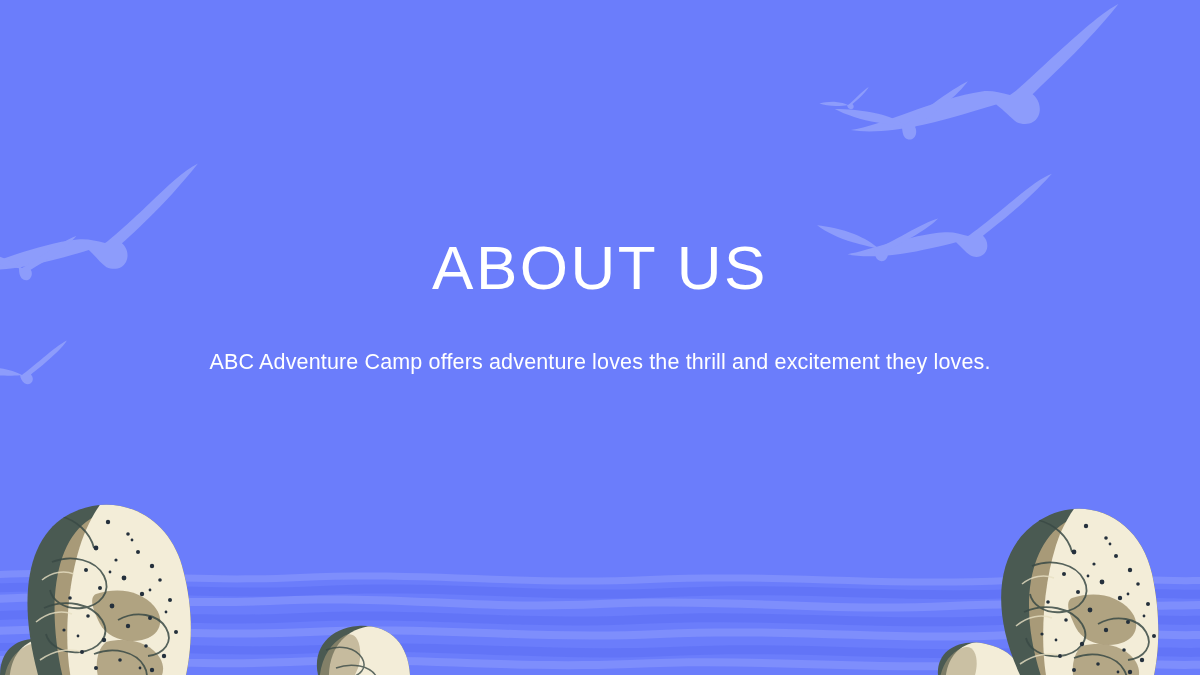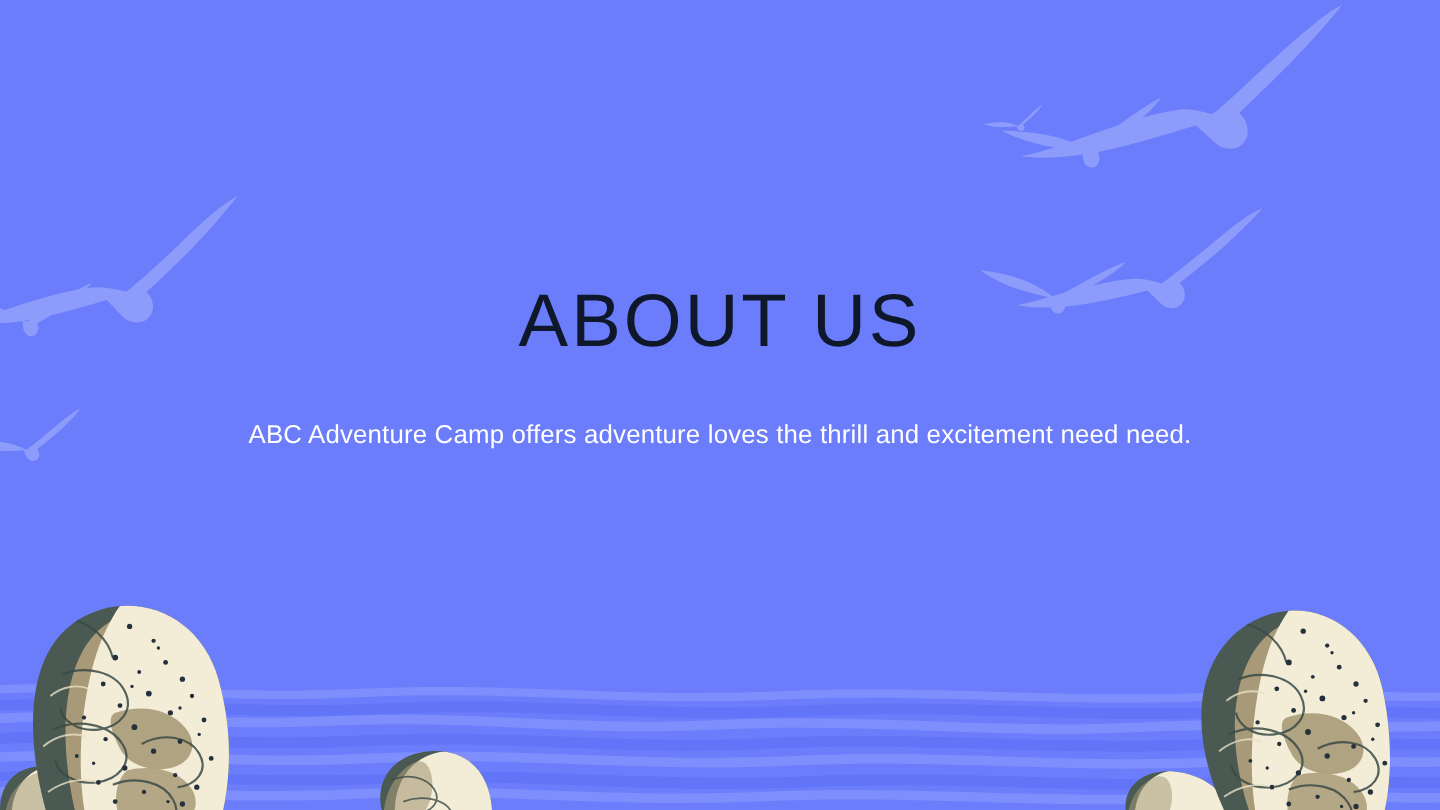--- a/index.html
+++ b/index.html
@@ -29,21 +29,21 @@
     width: 1200px;
     height: 675px;
     z-index: 5;
   }
   #slide-title {
     position: absolute;
     top: 193px;
     left: 0;
     width: 1200px;
     text-align: center;
-    color: #0f172a;
+    color: #ffffff;
     font-family: "Liberation Sans", sans-serif;
     font-size: 62px;
     font-weight: 300;
     letter-spacing: 2.5px;
     line-height: 1.05;
     white-space: nowrap;
   }
   #slide-subtitle {
     position: absolute;
     top: 327px;
@@ -268,16 +268,16 @@
             <circle cx="1118" cy="672" r="1.4"></circle>
           <circle cx="1088" cy="576" r="1.4"></circle>
             <circle cx="1144" cy="616" r="1.4"></circle>
         </g>
       </g>
     </g>
   </svg>
 
   <div class="text-layer">
     <h1 id="slide-title">ABOUT US</h1>
-    <p id="slide-subtitle">ABC Adventure Camp offers adventure loves the thrill and excitement need need.</p>
+    <p id="slide-subtitle">ABC Adventure Camp offers adventure loves the thrill and excitement they loves.</p>
   </div>
 
 </div>
 
 </body></html>

